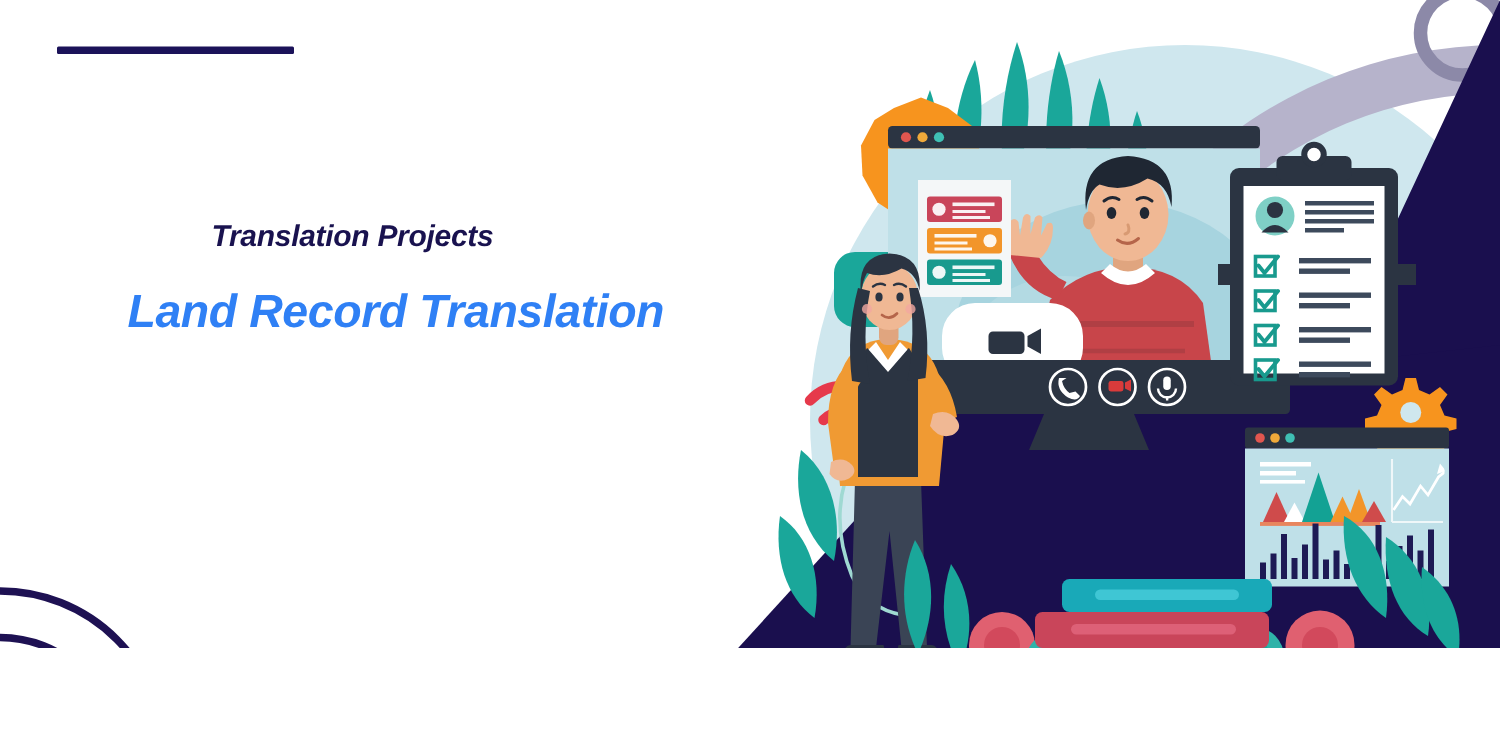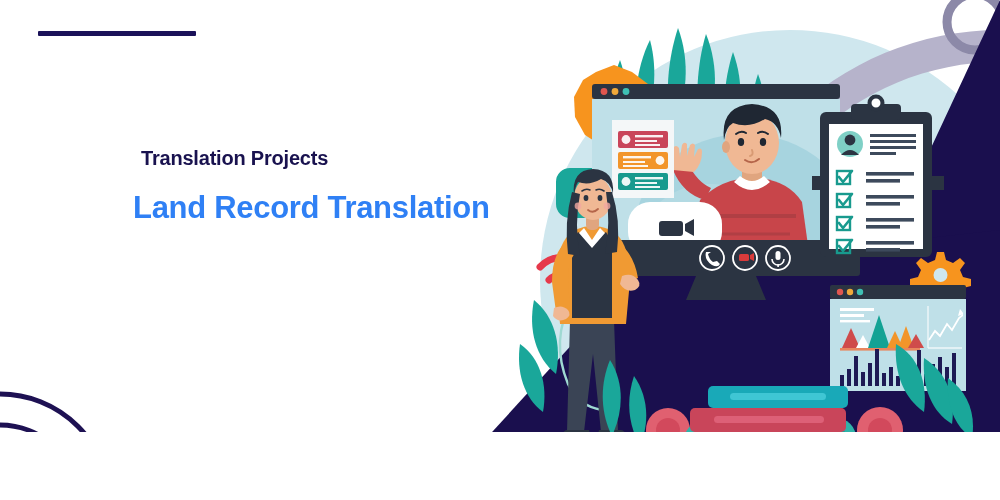--- a/index.html
+++ b/index.html
@@ -9,20 +9,21 @@
     width:1000px; height:500px;
     font-family:"Liberation Sans", sans-serif;
     overflow:hidden;
     position:relative;
   }
   #banner {
     position:relative;
     width:1000px; height:432px;
     background:#ffffff;
     overflow:hidden;
+    font-style:italic;
   }
   
   #bg-layer { position:absolute; inset:0; }
   #bg-layer svg { display:block; width:1000px; height:500px; }
 
   
   #text-col {
     position:absolute;
     left:0; top:0;
     width:500px; height:500px;
@@ -45,21 +46,20 @@
     white-space:nowrap;
   }
   #headline {
     position:absolute;
     left:85px; top:190px;
     font-size:31px;
     font-weight:bold;
     letter-spacing:-0.3px;
     color:#2f80f5;
     white-space:nowrap;
-    margin-left:48px;
   }
   
   #illustration {
     position:absolute;
     left:500px; top:0;
     width:500px; height:500px;
     z-index:4;
   }
   #illustration svg { display:block; width:500px; height:500px; }
   .hidden-label { position:absolute; width:1px; height:1px; overflow:hidden; clip:rect(0 0 0 0); }

